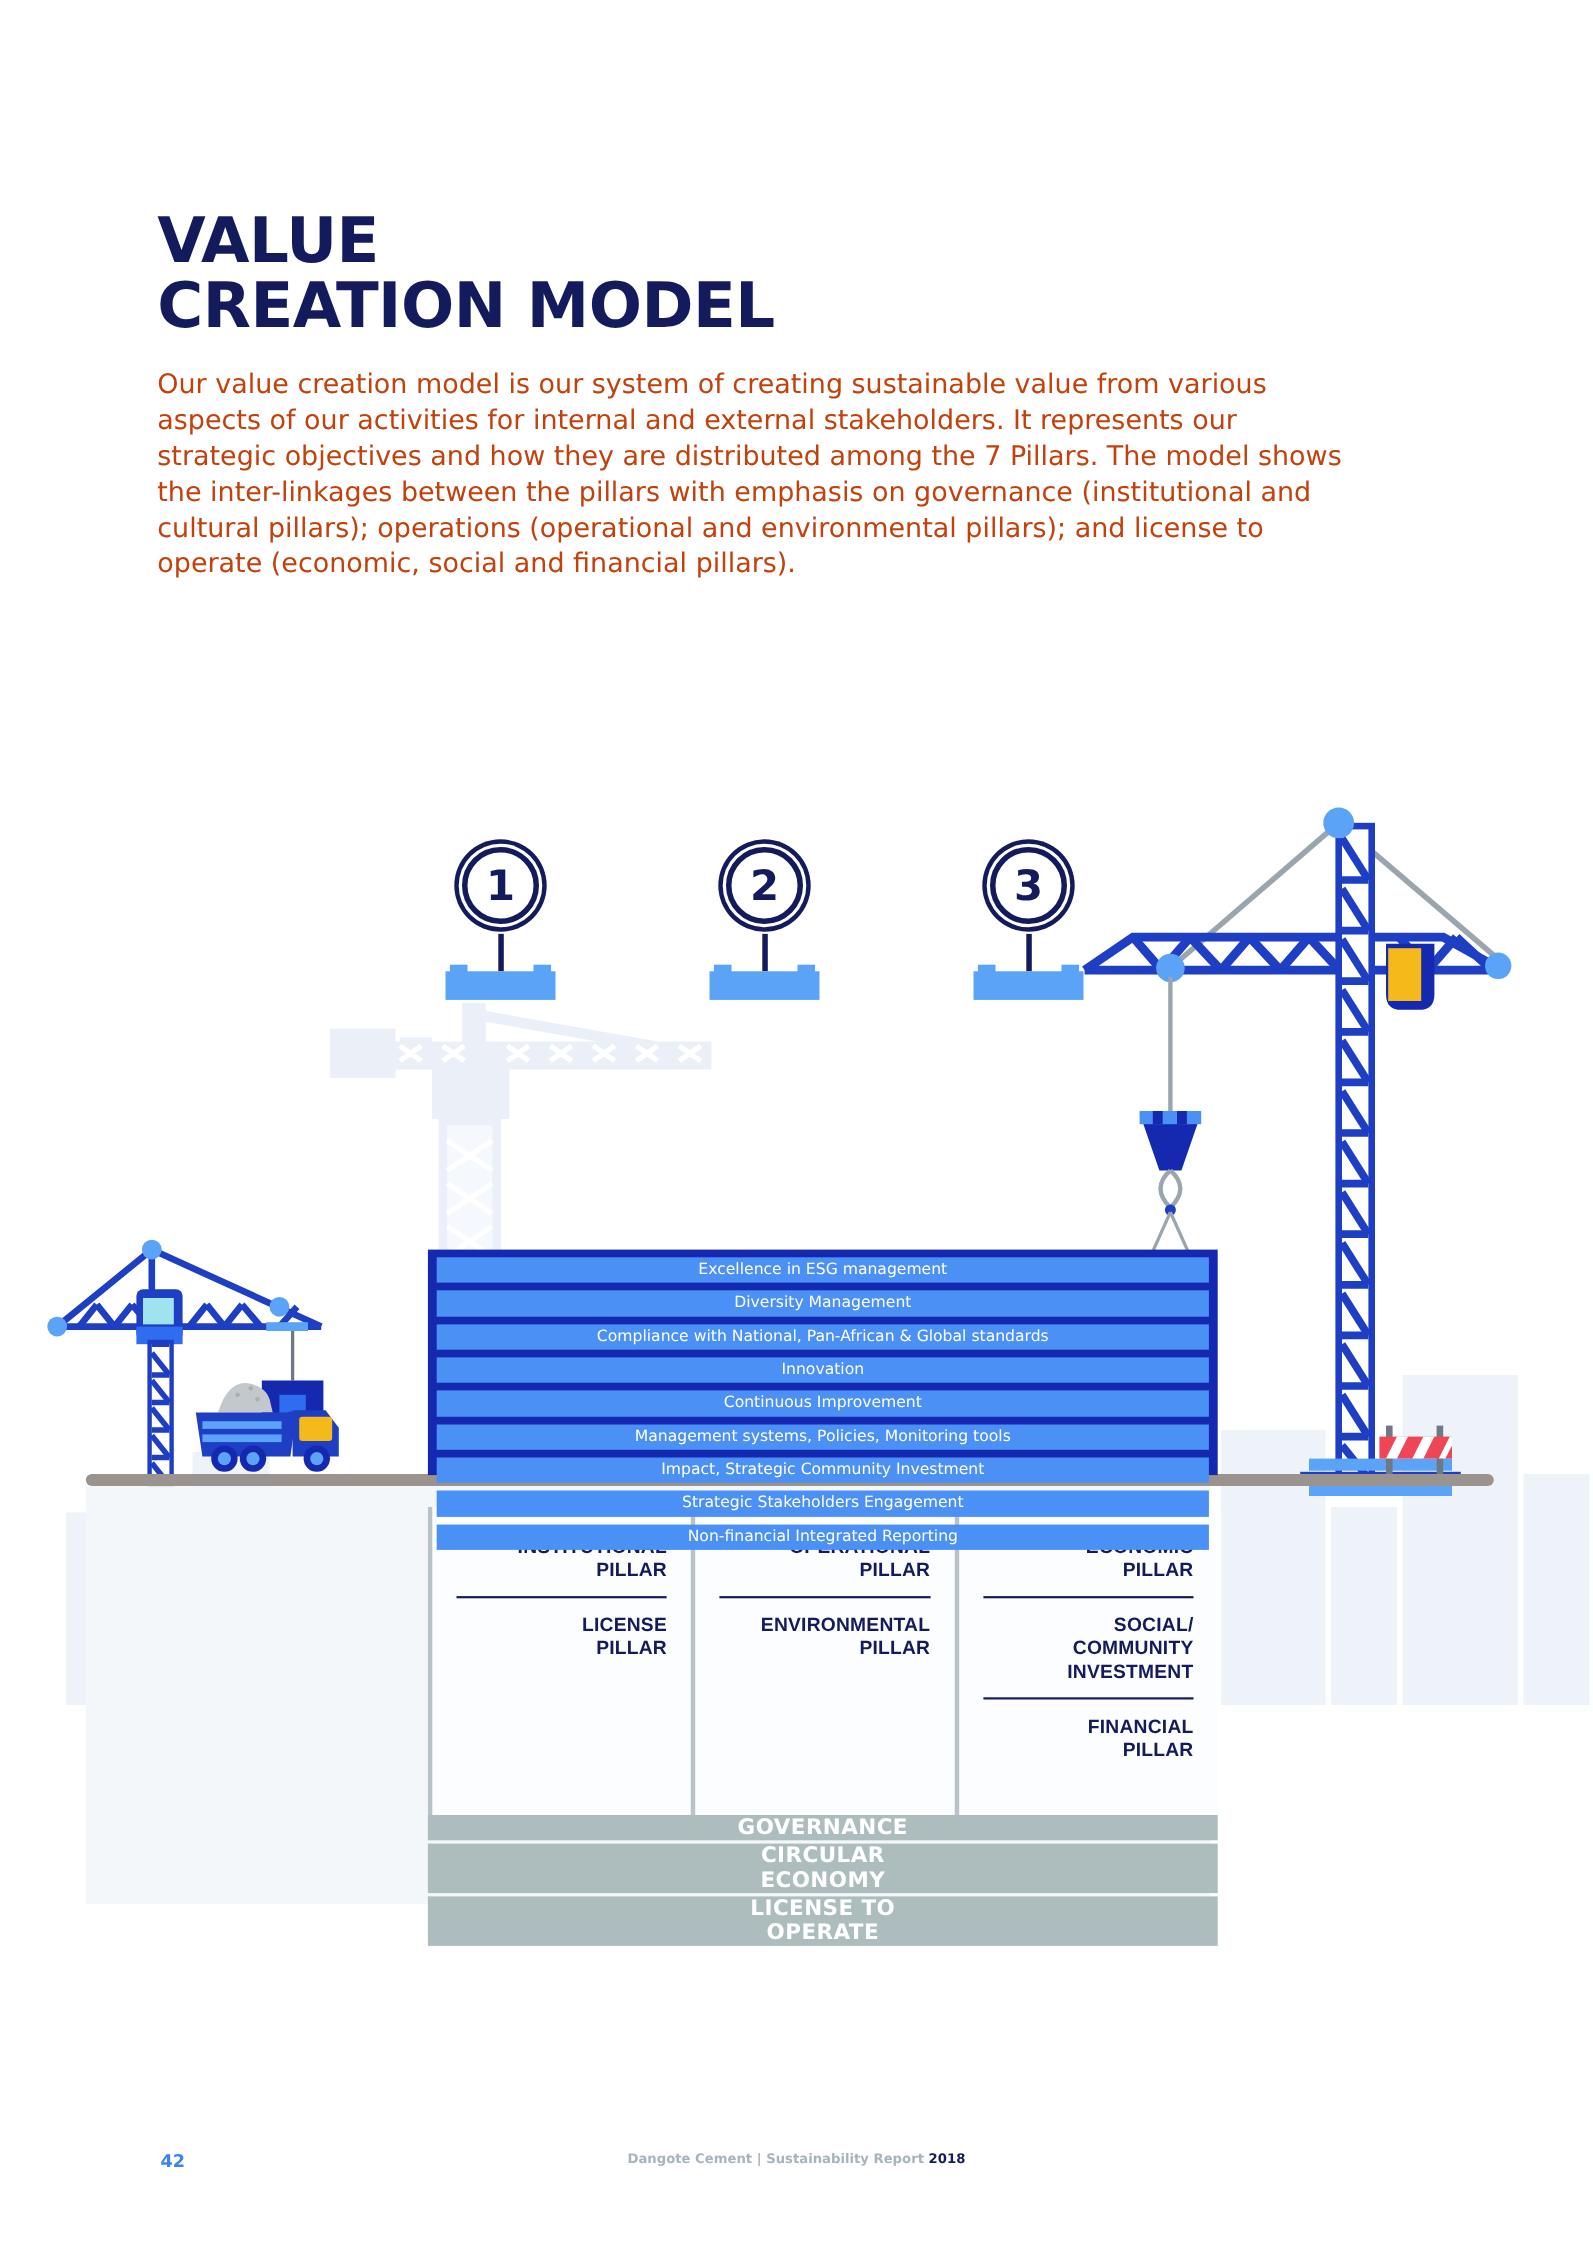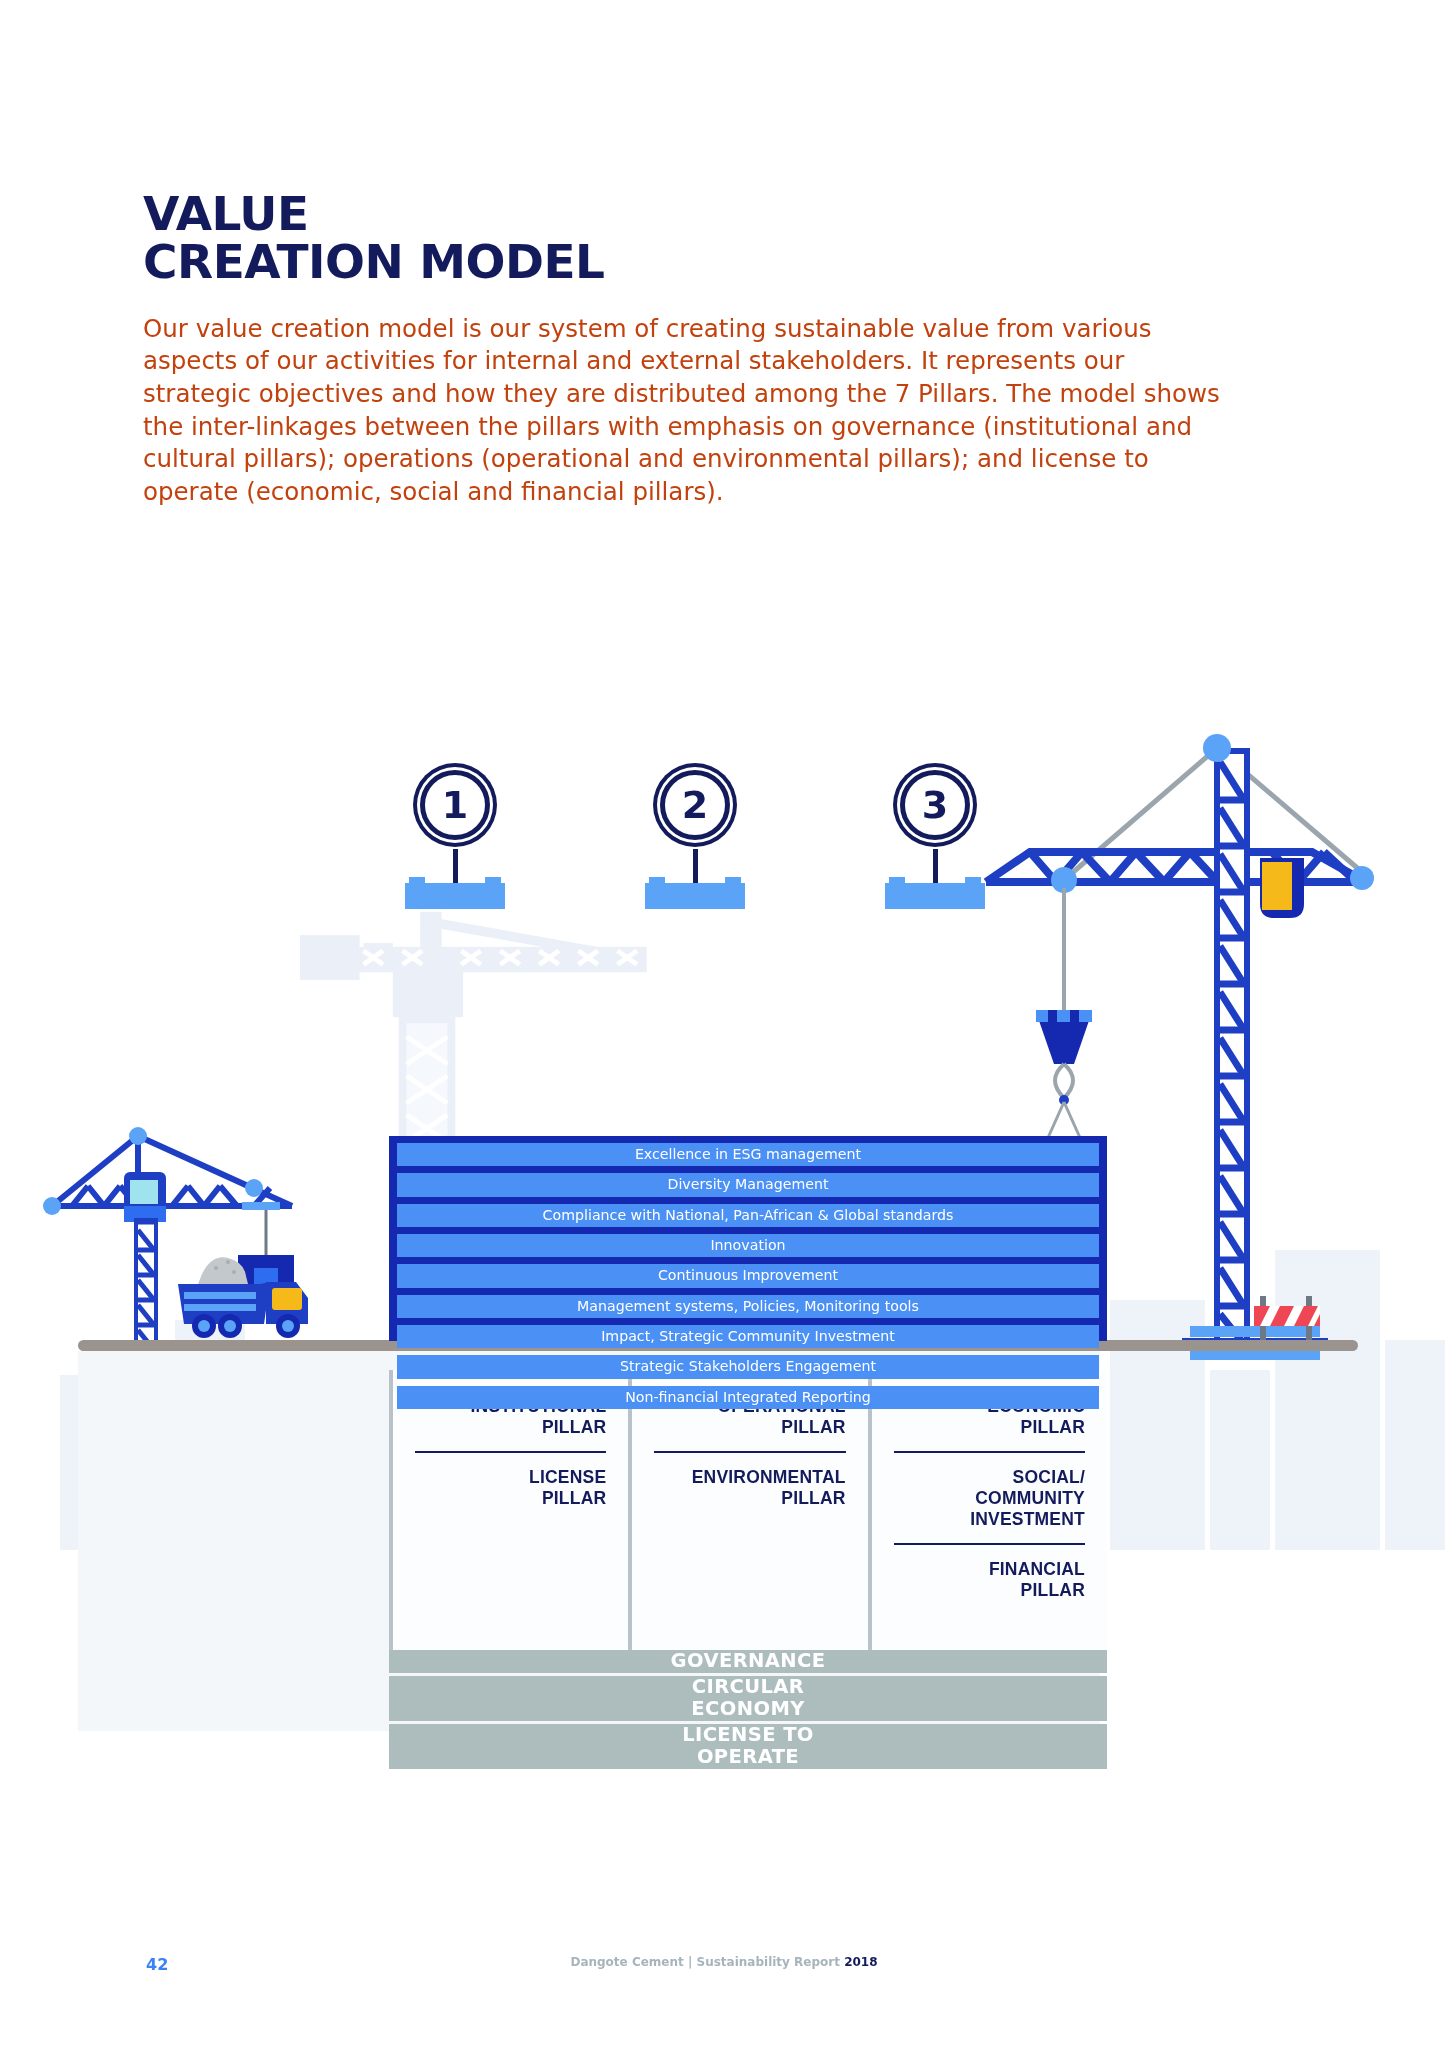--- a/index.html
+++ b/index.html
@@ -9,21 +9,21 @@
     font-family: "Liberation Sans", sans-serif;
     overflow: hidden;
   }
   .page { position: relative; width: 1448px; height: 2048px; background:#fff; }
 
   
   .header { position:absolute; left:143px; top:190px; width:1120px; }
   .title {
     font-family:"DejaVu Sans", sans-serif;
     font-weight:800;
-    font-size:47px;
+    font-size:57px;
     line-height:1.03;
     letter-spacing:-0.5px;
     color:#141b5c;
     text-transform:uppercase;
   }
   .intro {
     margin-top:26px;
     font-size:24.5px;
     line-height:1.33;
     color:#c2410c;

